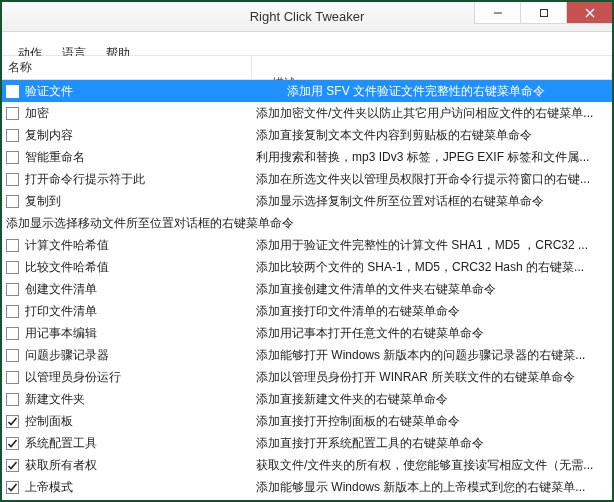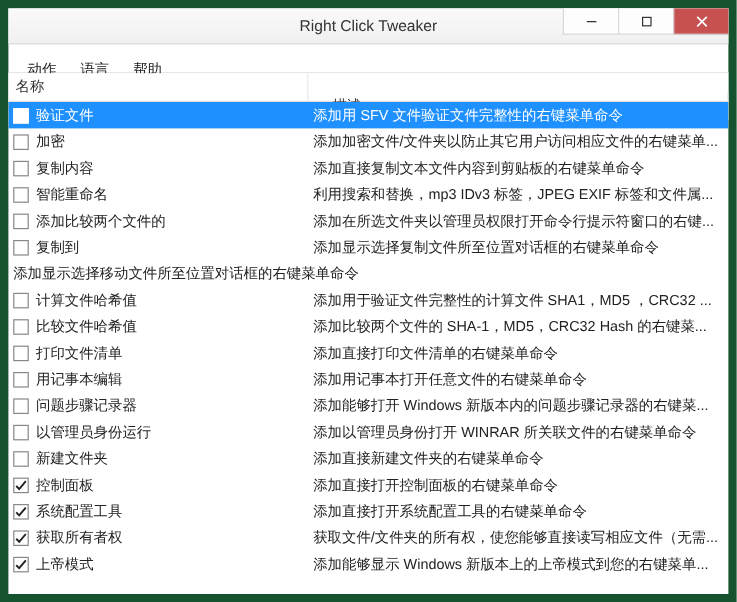--- a/index.html
+++ b/index.html
@@ -6,21 +6,21 @@
   html, body {
     margin: 0; padding: 0;
     width: 614px; height: 502px;
     font-family: "Microsoft YaHei", "Segoe UI", sans-serif;
     font-size: 12px;
     background: #fff;
     overflow: hidden;
   }
   .window {
     width: 614px; height: 502px;
-    border: 7px solid #14532d;
+    border: 2px solid #14532d;
     background: #fff;
     display: flex;
     flex-direction: column;
   }
   
   .titlebar {
     height: 30px;
     background: linear-gradient(#fafafa, #f0f0f0);
     border-bottom: 1px solid #d8d8d8;
     display: flex;
@@ -91,20 +91,21 @@
   .row {
     height: 22px;
     display: flex;
     align-items: center;
     white-space: nowrap;
     color: #222;
   }
   .row.selected {
     background: #1e90ff;
     color: #fff;
+    gap: 31px;
   }
   .row .cell1 {
     width: 250px;
     display: flex;
     align-items: center;
     padding-left: 4px;
     overflow: hidden;
   }
   .row .cell2 {
     flex: 1;
@@ -187,21 +188,21 @@
       <div class="row">
         <div class="cell1">
           <span class="chk"></span>
           <span>智能重命名</span>
         </div>
         <div class="cell2">利用搜索和替换，mp3 IDv3 标签，JPEG EXIF 标签和文件属...</div>
       </div>
       <div class="row">
         <div class="cell1">
           <span class="chk"></span>
-          <span>添加比较两个文件的</span>
+          <span>打开命令行提示符于此</span>
         </div>
         <div class="cell2">添加在所选文件夹以管理员权限打开命令行提示符窗口的右键...</div>
       </div>
       <div class="row">
         <div class="cell1">
           <span class="chk"></span>
           <span>复制到</span>
         </div>
         <div class="cell2">添加显示选择复制文件所至位置对话框的右键菜单命令</div>
       </div>
@@ -214,20 +215,27 @@
           <span>计算文件哈希值</span>
         </div>
         <div class="cell2">添加用于验证文件完整性的计算文件 SHA1，MD5 ，CRC32 ...</div>
       </div>
       <div class="row">
         <div class="cell1">
           <span class="chk"></span>
           <span>比较文件哈希值</span>
         </div>
         <div class="cell2">添加比较两个文件的 SHA-1，MD5，CRC32 Hash 的右键菜...</div>
+      </div>
+      <div class="row">
+        <div class="cell1">
+          <span class="chk"></span>
+          <span>创建文件清单</span>
+        </div>
+        <div class="cell2">添加直接创建文件清单的文件夹右键菜单命令</div>
       </div>
       <div class="row">
         <div class="cell1">
           <span class="chk"></span>
           <span>打印文件清单</span>
         </div>
         <div class="cell2">添加直接打印文件清单的右键菜单命令</div>
       </div>
       <div class="row">
         <div class="cell1">

